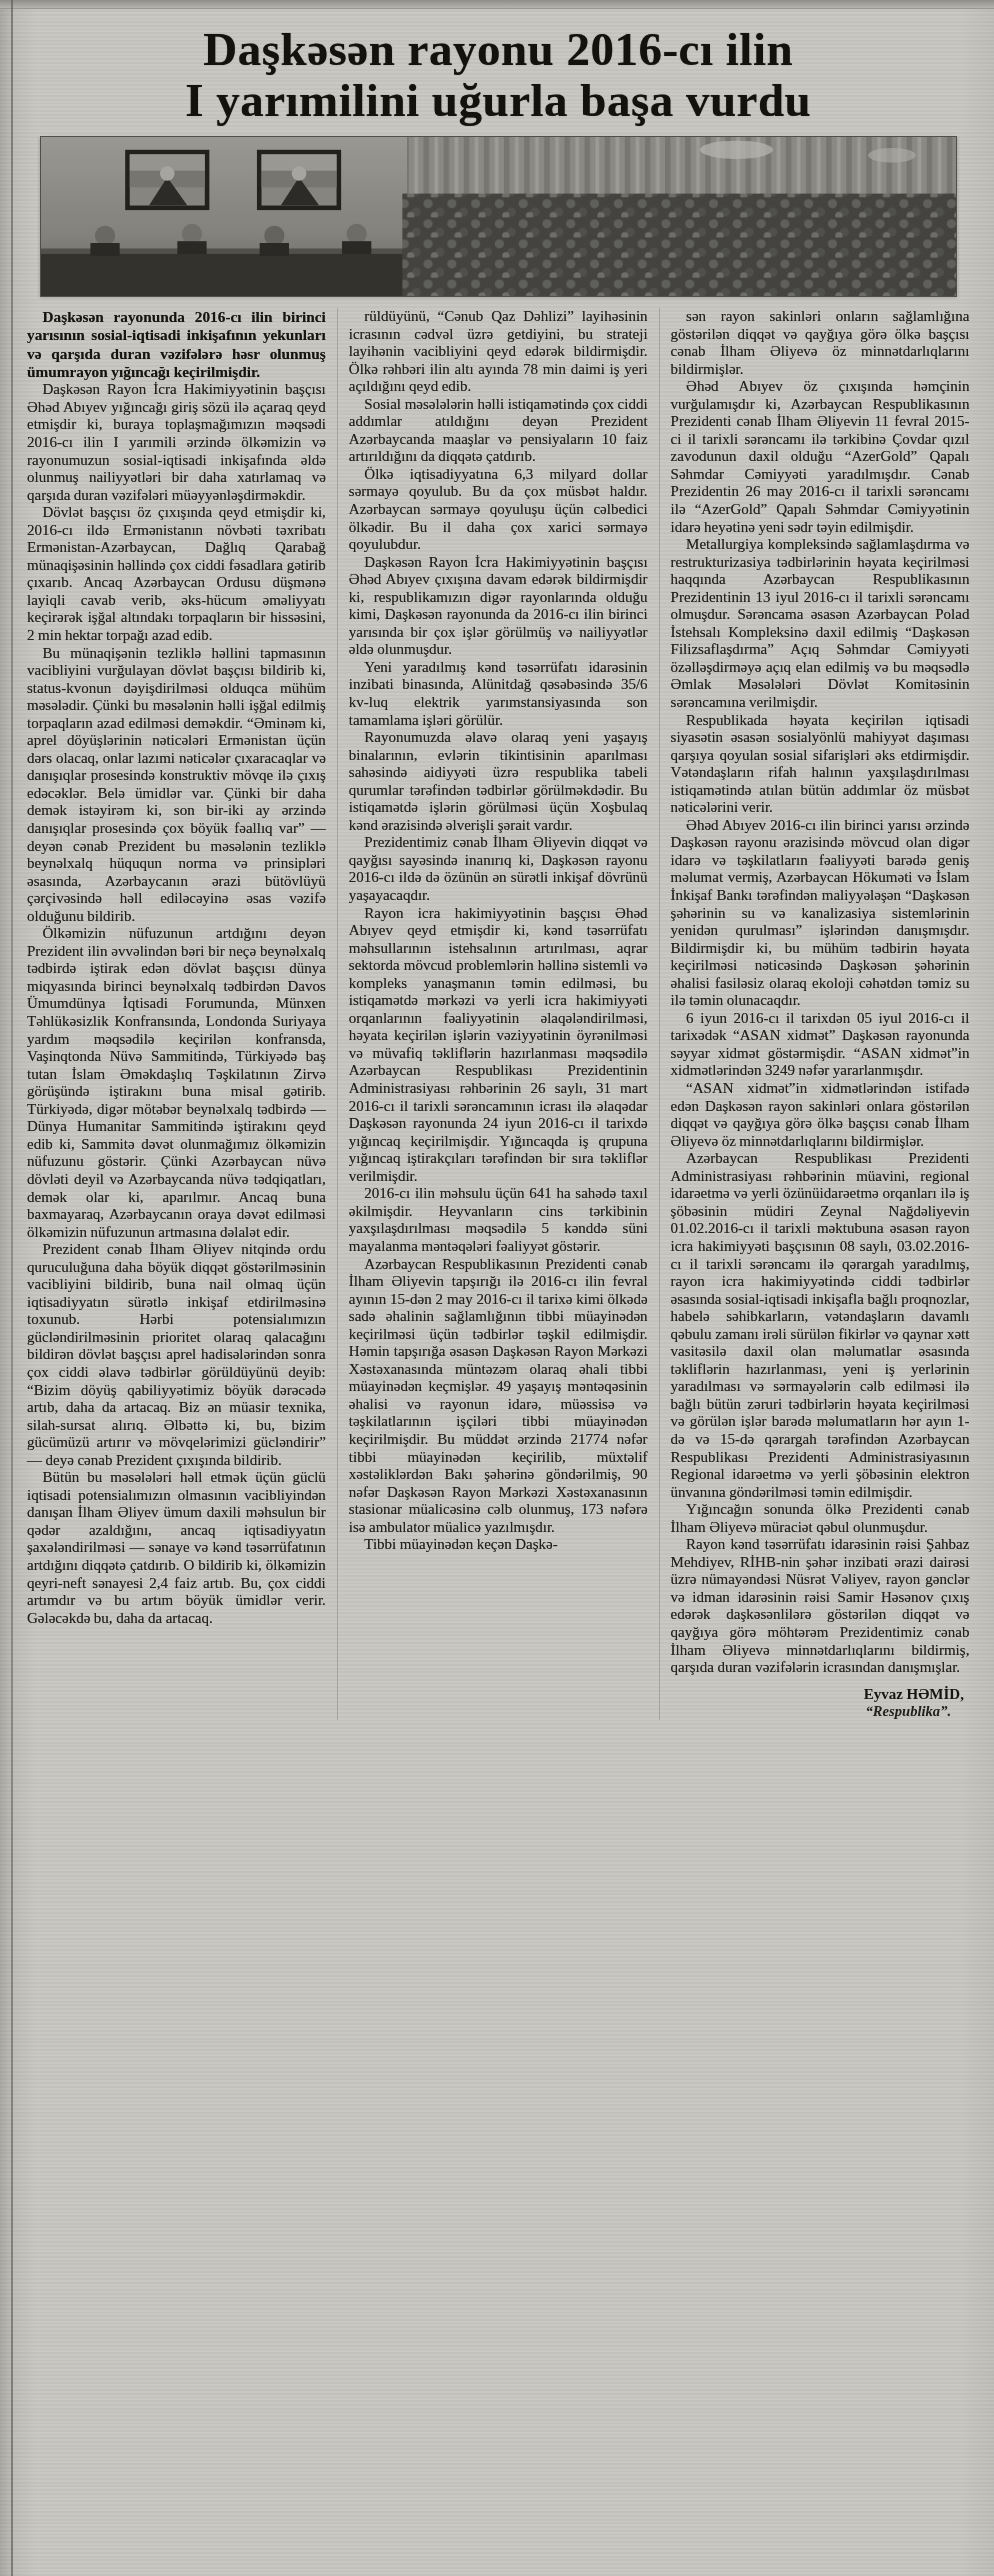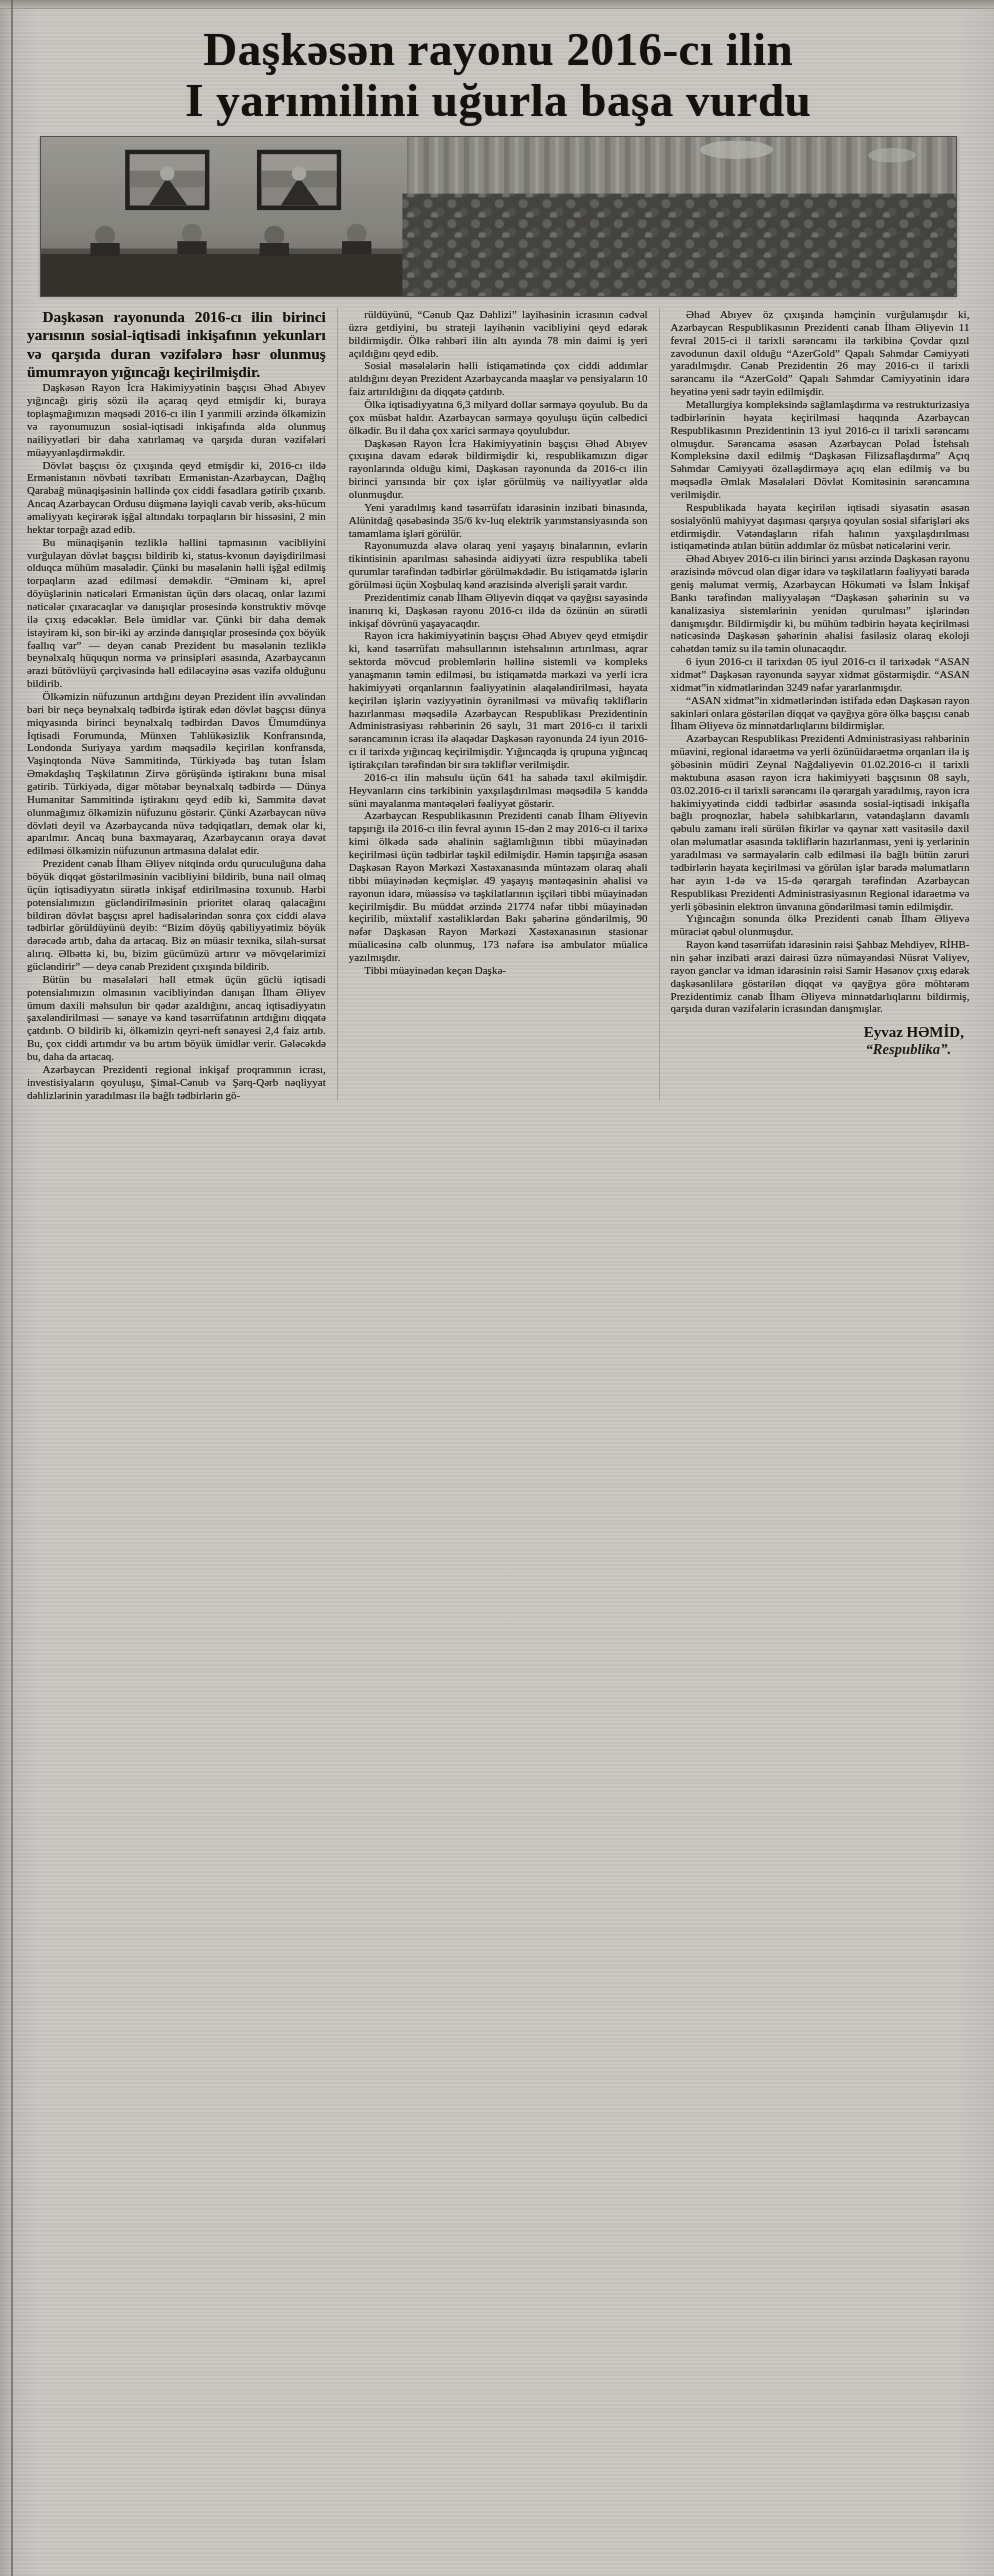--- a/index.html
+++ b/index.html
@@ -62,21 +62,21 @@
   }
   .col + .col{
     border-left:0.9px solid #a5a39c;
     margin-left:11px;
     padding-left:11px;
   }
   .col p, .col .para{
     margin:0;
     text-indent:15.5px;
     text-align:justify;
-    font-size:11px;
+    font-size:15px;
     line-height:1.17;
     color:#23211a;
     text-shadow:0 0 0.4px rgba(35,33,26,.5);
     word-spacing:-0.2px;
   }
   .lead{
     font-weight:bold;
     font-size:15.3px !important;
     line-height:1.2 !important;
     color:#17150f !important;
@@ -185,40 +185,40 @@
   <div class="columns">
     <div class="col">
       <p class="para lead">Daşkəsən rayonunda 2016-cı ilin birinci yarısının sosial-iqtisadi inkişafının yekunları və qarşıda duran vəzifələrə həsr olunmuş ümumrayon yığıncağı keçirilmişdir.</p>
       <div>
           <p class="para">Daşkəsən Rayon İcra Hakimiyyətinin başçısı Əhəd Abıyev yığıncağı giriş sözü ilə açaraq qeyd etmişdir ki, buraya toplaşmağımızın məqsədi 2016-cı ilin I yarımili ərzində ölkəmizin və rayonumuzun sosial-iqtisadi inkişafında əldə olunmuş nailiyyətləri bir daha xatırlamaq və qarşıda duran vəzifələri müəyyənləşdirməkdir.</p>
           <p class="para">Dövlət başçısı öz çıxışında qeyd etmişdir ki, 2016-cı ildə Ermənistanın növbəti təxribatı Ermənistan-Azərbaycan, Dağlıq Qarabağ münaqişəsinin həllində çox ciddi fəsadlara gətirib çıxarıb. Ancaq Azərbaycan Ordusu düşmənə layiqli cavab verib, əks-hücum əməliyyatı keçirərək işğal altındakı torpaqların bir hissəsini, 2 min hektar torpağı azad edib.</p>
           <p class="para">Bu münaqişənin tezliklə həllini tapmasının vacibliyini vurğulayan dövlət başçısı bildirib ki, status-kvonun dəyişdirilməsi olduqca mühüm məsələdir. Çünki bu məsələnin həlli işğal edilmiş torpaqların azad edilməsi deməkdir. “Əminəm ki, aprel döyüşlərinin nəticələri Ermənistan üçün dərs olacaq, onlar lazımi nəticələr çıxaracaqlar və danışıqlar prosesində konstruktiv mövqe ilə çıxış edəcəklər. Belə ümidlər var. Çünki bir daha demək istəyirəm ki, son bir-iki ay ərzində danışıqlar prosesində çox böyük fəallıq var” — deyən cənab Prezident bu məsələnin tezliklə beynəlxalq hüququn norma və prinsipləri əsasında, Azərbaycanın ərazi bütövlüyü çərçivəsində həll ediləcəyinə əsas vəzifə olduğunu bildirib.</p>
           <p class="para">Ölkəmizin nüfuzunun artdığını deyən Prezident ilin əvvəlindən bəri bir neçə beynəlxalq tədbirdə iştirak edən dövlət başçısı dünya miqyasında birinci beynəlxalq tədbirdən Davos Ümumdünya İqtisadi Forumunda, Münxen Təhlükəsizlik Konfransında, Londonda Suriyaya yardım məqsədilə keçirilən konfransda, Vaşinqtonda Nüvə Sammitində, Türkiyədə baş tutan İslam Əməkdaşlıq Təşkilatının Zirvə görüşündə iştirakını buna misal gətirib. Türkiyədə, digər mötəbər beynəlxalq tədbirdə — Dünya Humanitar Sammitində iştirakını qeyd edib ki, Sammitə dəvət olunmağımız ölkəmizin nüfuzunu göstərir. Çünki Azərbaycan nüvə dövləti deyil və Azərbaycanda nüvə tədqiqatları, demək olar ki, aparılmır. Ancaq buna baxmayaraq, Azərbaycanın oraya dəvət edilməsi ölkəmizin nüfuzunun artmasına dəlalət edir.</p>
           <p class="para">Prezident cənab İlham Əliyev nitqində ordu quruculuğuna daha böyük diqqət göstərilməsinin vacibliyini bildirib, buna nail olmaq üçün iqtisadiyyatın sürətlə inkişaf etdirilməsinə toxunub. Hərbi potensialımızın gücləndirilməsinin prioritet olaraq qalacağını bildirən dövlət başçısı aprel hadisələrindən sonra çox ciddi əlavə tədbirlər görüldüyünü deyib: “Bizim döyüş qabiliyyətimiz böyük dərəcədə artıb, daha da artacaq. Biz ən müasir texnika, silah-sursat alırıq. Əlbəttə ki, bu, bizim gücümüzü artırır və mövqelərimizi gücləndirir” — deyə cənab Prezident çıxışında bildirib.</p>
           <p class="para">Bütün bu məsələləri həll etmək üçün güclü iqtisadi potensialımızın olmasının vacibliyindən danışan İlham Əliyev ümum daxili məhsulun bir qədər azaldığını, ancaq iqtisadiyyatın şaxələndirilməsi — sənaye və kənd təsərrüfatının artdığını diqqətə çatdırıb. O bildirib ki, ölkəmizin qeyri-neft sənayesi 2,4 faiz artıb. Bu, çox ciddi artımdır və bu artım böyük ümidlər verir. Gələcəkdə bu, daha da artacaq.</p>
-          <p class="para">Azərbaycan Prezidenti regional inkişaf proqramının icrası, investisiyaların qoyuluşu, Şimal-Cənub və Şərq-Qərb nəqliyyat dəhlizlərinin yaradılması ilə bağlı tədbirlərin gö-</p>
         </div>
     </div>
     <div class="col">
       <div>
           <p class="para">rüldüyünü, “Cənub Qaz Dəhlizi” layihəsinin icrasının cədvəl üzrə getdiyini, bu strateji layihənin vacibliyini qeyd edərək bildirmişdir. Ölkə rəhbəri ilin altı ayında 78 min daimi iş yeri açıldığını qeyd edib.</p>
           <p class="para">Sosial məsələlərin həlli istiqamətində çox ciddi addımlar atıldığını deyən Prezident Azərbaycanda maaşlar və pensiyaların 10 faiz artırıldığını da diqqətə çatdırıb.</p>
           <p class="para">Ölkə iqtisadiyyatına 6,3 milyard dollar sərmayə qoyulub. Bu da çox müsbət haldır. Azərbaycan sərmayə qoyuluşu üçün cəlbedici ölkədir. Bu il daha çox xarici sərmayə qoyulubdur.</p>
           <p class="para">Daşkəsən Rayon İcra Hakimiyyətinin başçısı Əhəd Abıyev çıxışına davam edərək bildirmişdir ki, respublikamızın digər rayonlarında olduğu kimi, Daşkəsən rayonunda da 2016-cı ilin birinci yarısında bir çox işlər görülmüş və nailiyyətlər əldə olunmuşdur.</p>
           <p class="para">Yeni yaradılmış kənd təsərrüfatı idarəsinin inzibati binasında, Alünitdağ qəsəbəsində 35/6 kv-luq elektrik yarımstansiyasında son tamamlama işləri görülür.</p>
           <p class="para">Rayonumuzda əlavə olaraq yeni yaşayış binalarının, evlərin tikintisinin aparılması sahəsində aidiyyəti üzrə respublika tabeli qurumlar tərəfindən tədbirlər görülməkdədir. Bu istiqamətdə işlərin görülməsi üçün Xoşbulaq kənd ərazisində əlverişli şərait vardır.</p>
           <p class="para">Prezidentimiz cənab İlham Əliyevin diqqət və qayğısı sayəsində inanırıq ki, Daşkəsən rayonu 2016-cı ildə də özünün ən sürətli inkişaf dövrünü yaşayacaqdır.</p>
           <p class="para">Rayon icra hakimiyyətinin başçısı Əhəd Abıyev qeyd etmişdir ki, kənd təsərrüfatı məhsullarının istehsalının artırılması, aqrar sektorda mövcud problemlərin həllinə sistemli və kompleks yanaşmanın təmin edilməsi, bu istiqamətdə mərkəzi və yerli icra hakimiyyəti orqanlarının fəaliyyətinin əlaqələndirilməsi, həyata keçirilən işlərin vəziyyətinin öyrənilməsi və müvafiq təkliflərin hazırlanması məqsədilə Azərbaycan Respublikası Prezidentinin Administrasiyası rəhbərinin 26 saylı, 31 mart 2016-cı il tarixli sərəncamının icrası ilə əlaqədar Daşkəsən rayonunda 24 iyun 2016-cı il tarixdə yığıncaq keçirilmişdir. Yığıncaqda iş qrupuna yığıncaq iştirakçıları tərəfindən bir sıra təkliflər verilmişdir.</p>
           <p class="para">2016-cı ilin məhsulu üçün 641 ha sahədə taxıl əkilmişdir. Heyvanların cins tərkibinin yaxşılaşdırılması məqsədilə 5 kənddə süni mayalanma məntəqələri fəaliyyət göstərir.</p>
           <p class="para">Azərbaycan Respublikasının Prezidenti cənab İlham Əliyevin tapşırığı ilə 2016-cı ilin fevral ayının 15-dən 2 may 2016-cı il tarixə kimi ölkədə sadə əhalinin sağlamlığının tibbi müayinədən keçirilməsi üçün tədbirlər təşkil edilmişdir. Həmin tapşırığa əsasən Daşkəsən Rayon Mərkəzi Xəstəxanasında müntəzəm olaraq əhali tibbi müayinədən keçmişlər. 49 yaşayış məntəqəsinin əhalisi və rayonun idarə, müəssisə və təşkilatlarının işçiləri tibbi müayinədən keçirilmişdir. Bu müddət ərzində 21774 nəfər tibbi müayinədən keçirilib, müxtəlif xəstəliklərdən Bakı şəhərinə göndərilmiş, 90 nəfər Daşkəsən Rayon Mərkəzi Xəstəxanasının stasionar müalicəsinə cəlb olunmuş, 173 nəfərə isə ambulator müalicə yazılmışdır.</p>
           <p class="para">Tibbi müayinədən keçən Daşkə-</p>
         </div>
     </div>
     <div class="col">
       <div>
+          <p class="para">sən rayon sakinləri onların sağlamlığına göstərilən diqqət və qayğıya görə ölkə başçısı cənab İlham Əliyevə öz minnətdarlıqlarını bildirmişlər.</p>
           <p class="para">Əhəd Abıyev öz çıxışında həmçinin vurğulamışdır ki, Azərbaycan Respublikasının Prezidenti cənab İlham Əliyevin 11 fevral 2015-ci il tarixli sərəncamı ilə tərkibinə Çovdar qızıl zavodunun daxil olduğu “AzerGold” Qapalı Səhmdar Cəmiyyəti yaradılmışdır. Cənab Prezidentin 26 may 2016-cı il tarixli sərəncamı ilə “AzerGold” Qapalı Səhmdar Cəmiyyətinin idarə heyətinə yeni sədr təyin edilmişdir.</p>
           <p class="para">Metallurgiya kompleksində sağlamlaşdırma və restrukturizasiya tədbirlərinin həyata keçirilməsi haqqında Azərbaycan Respublikasının Prezidentinin 13 iyul 2016-cı il tarixli sərəncamı olmuşdur. Sərəncama əsasən Azərbaycan Polad İstehsalı Kompleksinə daxil edilmiş “Daşkəsən Filizsaflaşdırma” Açıq Səhmdar Cəmiyyəti özəlləşdirməyə açıq elan edilmiş və bu məqsədlə Əmlak Məsələləri Dövlət Komitəsinin sərəncamına verilmişdir.</p>
           <p class="para">Respublikada həyata keçirilən iqtisadi siyasətin əsasən sosialyönlü mahiyyət daşıması qarşıya qoyulan sosial sifarişləri əks etdirmişdir. Vətəndaşların rifah halının yaxşılaşdırılması istiqamətində atılan bütün addımlar öz müsbət nəticələrini verir.</p>
           <p class="para">Əhəd Abıyev 2016-cı ilin birinci yarısı ərzində Daşkəsən rayonu ərazisində mövcud olan digər idarə və təşkilatların fəaliyyəti barədə geniş məlumat vermiş, Azərbaycan Hökuməti və İslam İnkişaf Bankı tərəfindən maliyyələşən “Daşkəsən şəhərinin su və kanalizasiya sistemlərinin yenidən qurulması” işlərindən danışmışdır. Bildirmişdir ki, bu mühüm tədbirin həyata keçirilməsi nəticəsində Daşkəsən şəhərinin əhalisi fasiləsiz olaraq ekoloji cəhətdən təmiz su ilə təmin olunacaqdır.</p>
           <p class="para">6 iyun 2016-cı il tarixdən 05 iyul 2016-cı il tarixədək “ASAN xidmət” Daşkəsən rayonunda səyyar xidmət göstərmişdir. “ASAN xidmət”in xidmətlərindən 3249 nəfər yararlanmışdır.</p>
           <p class="para">“ASAN xidmət”in xidmətlərindən istifadə edən Daşkəsən rayon sakinləri onlara göstərilən diqqət və qayğıya görə ölkə başçısı cənab İlham Əliyevə öz minnətdarlıqlarını bildirmişlər.</p>
           <p class="para">Azərbaycan Respublikası Prezidenti Administrasiyası rəhbərinin müavini, regional idarəetmə və yerli özünüidarəetmə orqanları ilə iş şöbəsinin müdiri Zeynal Nağdəliyevin 01.02.2016-cı il tarixli məktubuna əsasən rayon icra hakimiyyəti başçısının 08 saylı, 03.02.2016-cı il tarixli sərəncamı ilə qərargah yaradılmış, rayon icra hakimiyyətində ciddi tədbirlər əsasında sosial-iqtisadi inkişafla bağlı proqnozlar, habelə səhibkarların, vətəndaşların davamlı qəbulu zamanı irəli sürülən fikirlər və qaynar xətt vasitəsilə daxil olan məlumatlar əsasında təkliflərin hazırlanması, yeni iş yerlərinin yaradılması və sərmayələrin cəlb edilməsi ilə bağlı bütün zəruri tədbirlərin həyata keçirilməsi və görülən işlər barədə məlumatların hər ayın 1-də və 15-də qərargah tərəfindən Azərbaycan Respublikası Prezidenti Administrasiyasının Regional idarəetmə və yerli şöbəsinin elektron ünvanına göndərilməsi təmin edilmişdir.</p>
           <p class="para">Yığıncağın sonunda ölkə Prezidenti cənab İlham Əliyevə müraciət qəbul olunmuşdur.</p>
           <p class="para">Rayon kənd təsərrüfatı idarəsinin rəisi Şahbaz Mehdiyev, RİHB-nin şəhər inzibati ərazi dairəsi üzrə nümayəndəsi Nüsrət Vəliyev, rayon gənclər və idman idarəsinin rəisi Samir Həsənov çıxış edərək daşkəsənlilərə göstərilən diqqət və qayğıya görə möhtərəm Prezidentimiz cənab İlham Əliyevə minnətdarlıqlarını bildirmiş, qarşıda duran vəzifələrin icrasından danışmışlar.</p>
         </div>

